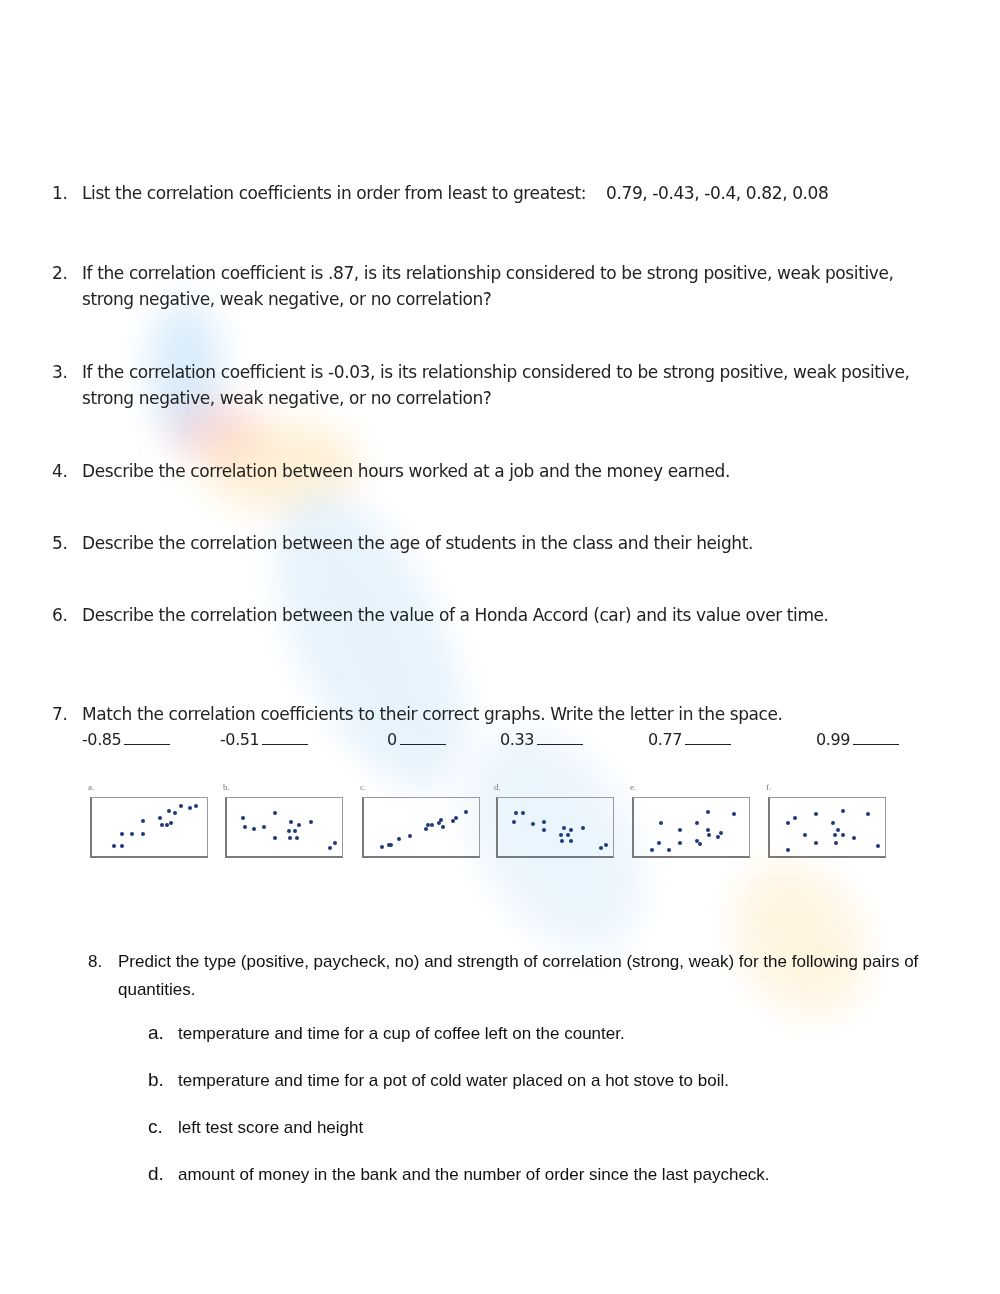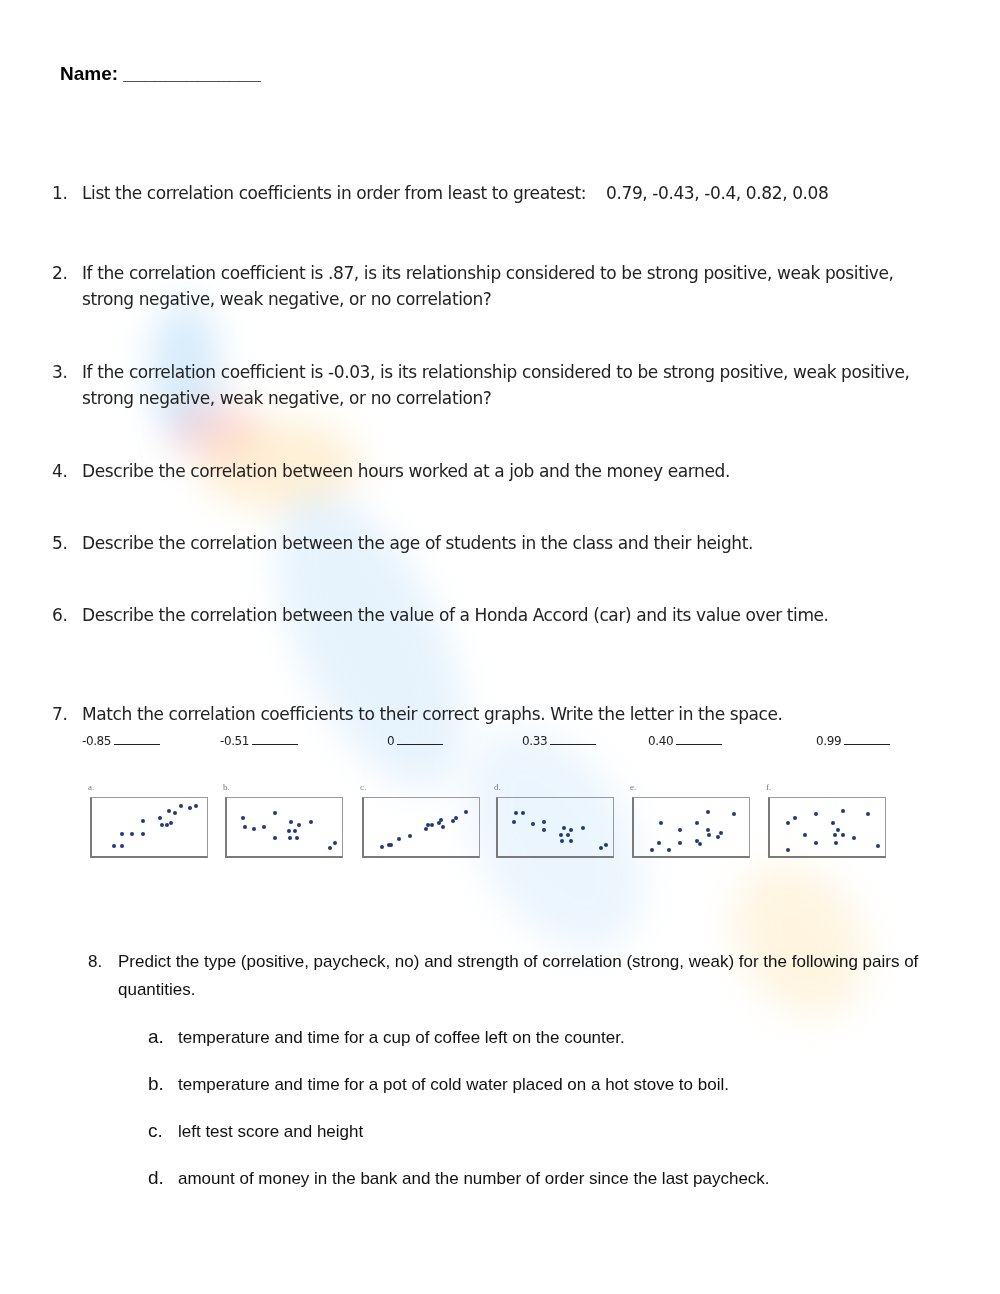--- a/index.html
+++ b/index.html
@@ -2,44 +2,43 @@
 <html><head>
 <meta charset="utf-8">
 <style>
   html, body { margin: 0; padding: 0; background: #ffffff; }
   body { width: 1000px; height: 1294px; position: relative; overflow: hidden; color: #1a1a1a; }
   .wm { position: absolute; border-radius: 50%; filter: blur(18px); opacity: 0.35; pointer-events: none; }
   .header { position: absolute; left: 60px; top: 60px; font-family: "Liberation Sans", sans-serif; font-weight: bold; font-size: 19px; line-height: 28px; color: #000; }
   .q { position: absolute; left: 52px; font-family: "DejaVu Sans", sans-serif; font-size: 17px; letter-spacing: -0.4px; color: #222; line-height: 26px; }
   .q .num { position: absolute; left: 0; top: 0; width: 30px; }
   .q .txt { display: block; margin-left: 30px; }
-  .matchrow { position: absolute; top: 728px; left: 82px; width: 820px; height: 24px; font-family: "DejaVu Sans", sans-serif; font-size: 12px; letter-spacing: -0.4px; color: #222; }
+  .matchrow { position: absolute; top: 728px; left: 82px; width: 820px; height: 24px; font-family: "DejaVu Sans", sans-serif; font-size: 16px; letter-spacing: -0.4px; color: #222; }
   .match { position: absolute; top: 0; white-space: nowrap; }
   .blank { display: inline-block; width: 46px; border-bottom: 1px solid #222; height: 16px; margin-left: 3px; vertical-align: baseline; }
   .plot { position: absolute; top: 797px; width: 118px; height: 61px; border: 1px solid #9a9a9a; border-left: 2px solid #7a7a7a; border-bottom: 2px solid #7a7a7a; box-sizing: border-box; }
   .plot-label { position: absolute; top: 782px; font-family: "Liberation Serif", serif; font-size: 9px; color: #777; }
   .dot { position: absolute; width: 4px; height: 4px; margin-left: -2px; margin-top: -2px; border-radius: 50%; background: #1f3a7a; }
   .q8 { position: absolute; left: 88px; top: 948px; width: 840px; font-family: "Liberation Sans", sans-serif; font-size: 17px; line-height: 28px; color: #111; }
   .q8 .num { position: absolute; left: 0; top: 0; }
   .q8 .txt { display: block; margin-left: 30px; }
-  .sub { position: absolute; left: 148px; font-family: "Liberation Sans", sans-serif; font-size: 17px; color: #111; line-height: 28px; }
+  .sub { position: absolute; left: 148px; font-family: "Liberation Sans", sans-serif; font-size: 17px; color: #111; line-height: 19px; }
   .sub .letter { display: inline-block; width: 30px; font-size: 19px; }
 </style>
 </head>
 <body>
 
 <div class="wm" style="left:150px;top:300px;width:70px;height:140px;background:#8ec9f5;"></div>
 <div class="wm" style="left:170px;top:400px;width:90px;height:60px;background:#f5a0a8;"></div>
 <div class="wm" style="left:200px;top:420px;width:160px;height:90px;background:#ffd38a;"></div>
 <div class="wm" style="left:300px;top:480px;width:140px;height:320px;background:#b8dcf8;transform:rotate(-25deg);"></div>
 <div class="wm" style="left:480px;top:720px;width:150px;height:240px;background:#c8e4fa;transform:rotate(-30deg);"></div>
 <div class="wm" style="left:740px;top:860px;width:120px;height:160px;background:#ffe1a8;transform:rotate(-30deg);"></div>
 
 <div class="header">
-  <div>Name:  _____________</div>
 </div>
 
 <div class="q" style="top:180px;">
   <span class="num">1.</span>
   <span class="txt" style="white-space:pre;">List the correlation coefficients in order from least to greatest:    0.79, -0.43, -0.4, 0.82, 0.08</span>
 </div>
 <div class="q" style="top:260px;width:870px;">
   <span class="num">2.</span>
   <span class="txt">If the correlation coefficient is .87, is its relationship considered to be strong positive, weak positive, strong negative, weak negative, or no correlation?</span>
 </div>
@@ -61,22 +60,22 @@
 </div>
 <div class="q" style="top:701px;width:880px;">
   <span class="num">7.</span>
   <span class="txt">Match the correlation coefficients to their correct graphs.  Write the letter in the space.</span>
 </div>
 
 <div class="matchrow">
   <span class="match" style="left:0px;"><span>-0.85</span><span class="blank"></span></span>
   <span class="match" style="left:138px;"><span>-0.51</span><span class="blank"></span></span>
   <span class="match" style="left:305px;"><span>0</span><span class="blank"></span></span>
-  <span class="match" style="left:440px;"><span>0.33</span><span class="blank"></span></span>
-  <span class="match" style="left:566px;"><span>0.40</span><span class="blank"></span></span>
+  <span class="match" style="left:418px;"><span>0.33</span><span class="blank"></span></span>
+  <span class="match" style="left:566px;"><span>0.77</span><span class="blank"></span></span>
   <span class="match" style="left:734px;"><span>0.99</span><span class="blank"></span></span>
 </div>
 
 <div class="plot-label" style="left:88px;">a.</div>
 <div class="plot-label" style="left:223px;">b.</div>
 <div class="plot-label" style="left:360px;">c.</div>
 <div class="plot-label" style="left:494px;">d.</div>
 <div class="plot-label" style="left:630px;">e.</div>
 <div class="plot-label" style="left:766px;">f.</div>
 

